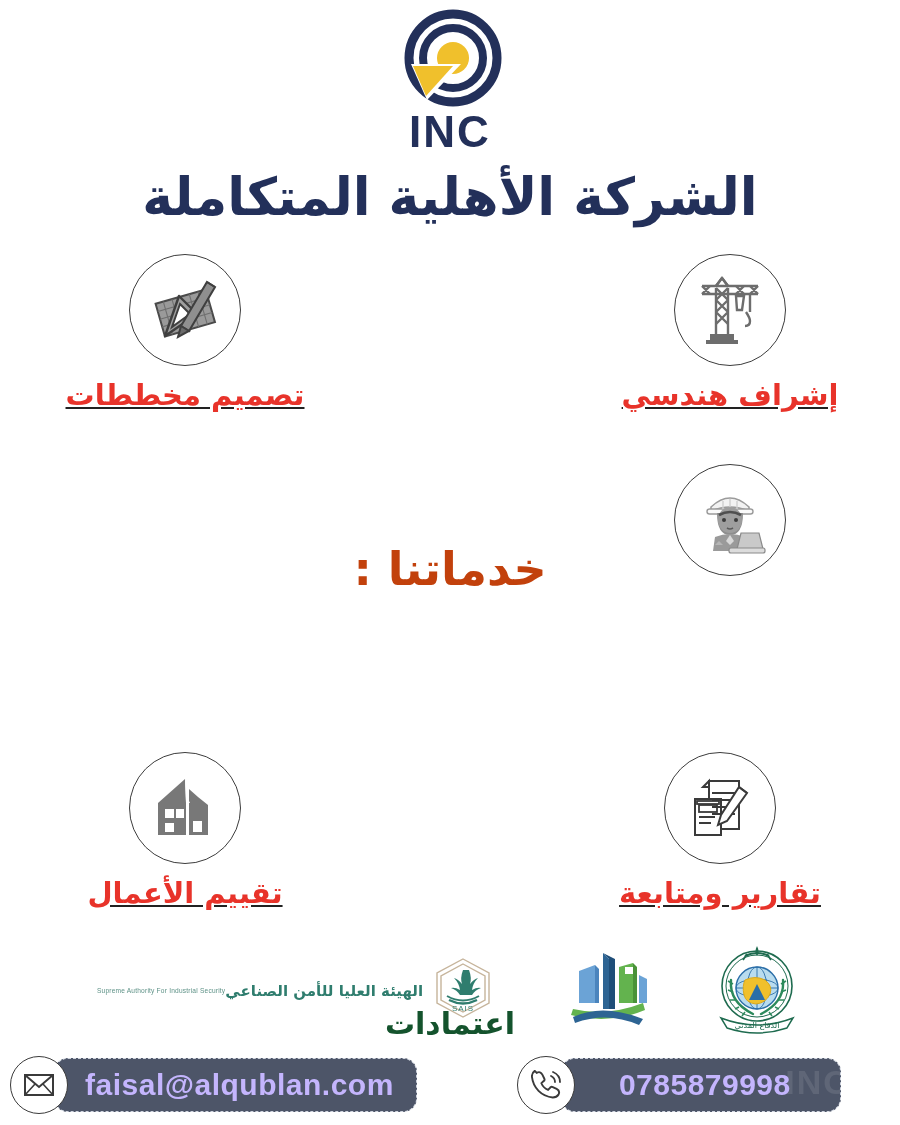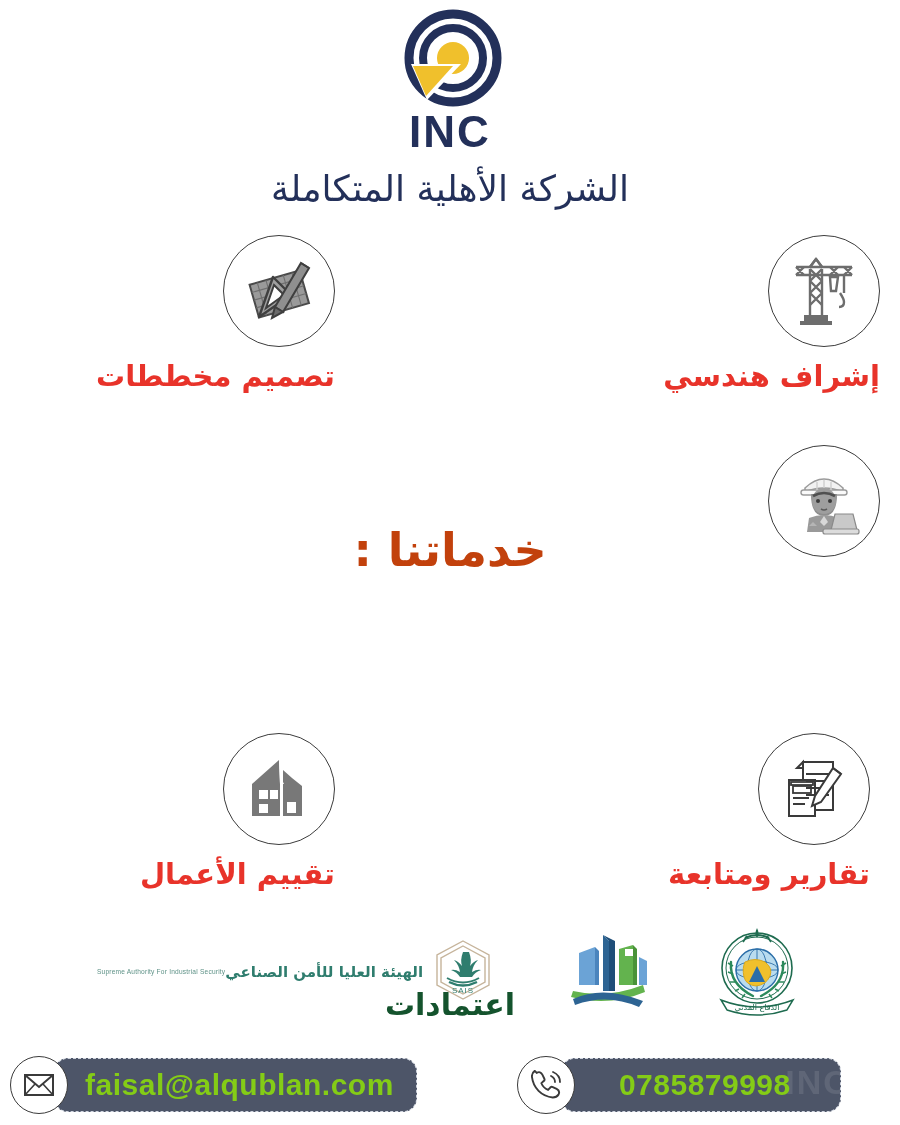--- a/index.html
+++ b/index.html
@@ -33,42 +33,43 @@
     font-size: 44px;
     font-weight: bold;
     letter-spacing: 2px;
     color: #23305a;
     line-height: 1;
     margin-top: -6px;
     font-family: "Liberation Sans", sans-serif;
   }
   .company-title {
     margin-top: 14px;
-    font-size: 36px;
-    font-weight: normal;
+    font-size: 52px;
+    font-weight: bold;
     color: #23305a;
     line-height: 1.15;
     text-align: center;
     direction: rtl;
   }
 
   
   .services {
     position: relative;
     margin-top: 26px;
     width: 900px;
     height: 680px;
   }
   .svc {
     position: absolute;
     width: 300px;
     display: flex;
     flex-direction: column;
-    align-items: flex-start;
+    align-items: center;
     text-align: center;
+    text-decoration: underline;
   }
   .svc-icon-circle {
     width: 112px;
     height: 112px;
     border-radius: 50%;
     border: 1.6px solid #3c3c3c;
     background: #ffffff;
     display: flex;
     align-items: center;
     justify-content: center;
@@ -191,21 +192,21 @@
     display: flex;
     align-items: center;
     padding: 0 22px 0 30px;
     box-sizing: border-box;
     position: relative;
     overflow: hidden;
   }
   .contact-pill .txt {
     font-size: 30px;
     font-weight: bold;
-    color: #84cc16;
+    color: #c4b5fd;
     letter-spacing: .5px;
     white-space: nowrap;
     position: relative;
     z-index: 2;
     font-family: "Liberation Sans", sans-serif;
   }
   .pill-phone { min-width: 280px; justify-content: center; }
   .watermark {
     position: absolute;
     right: -10px;

